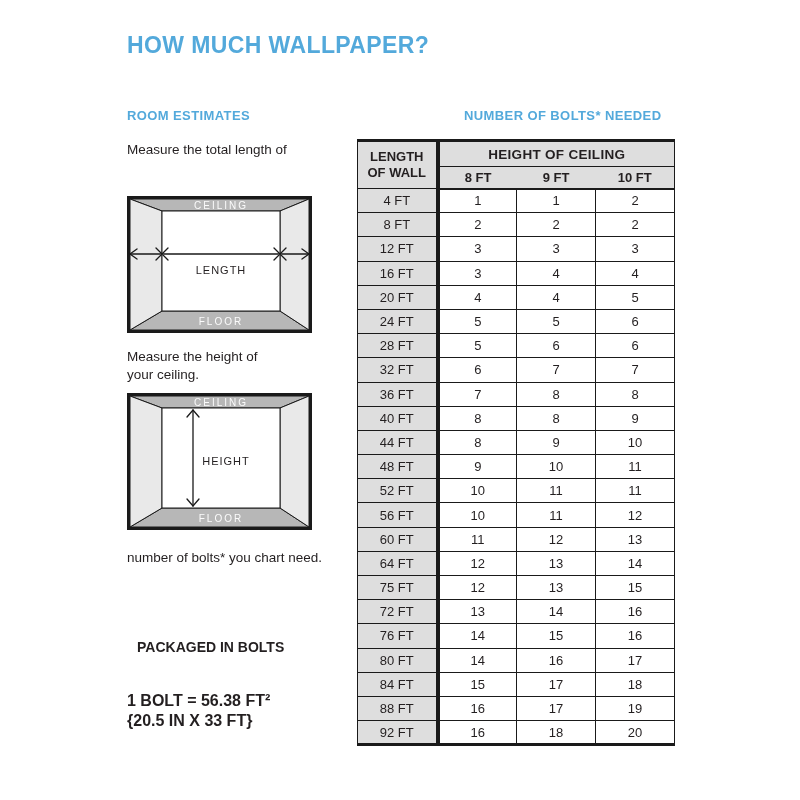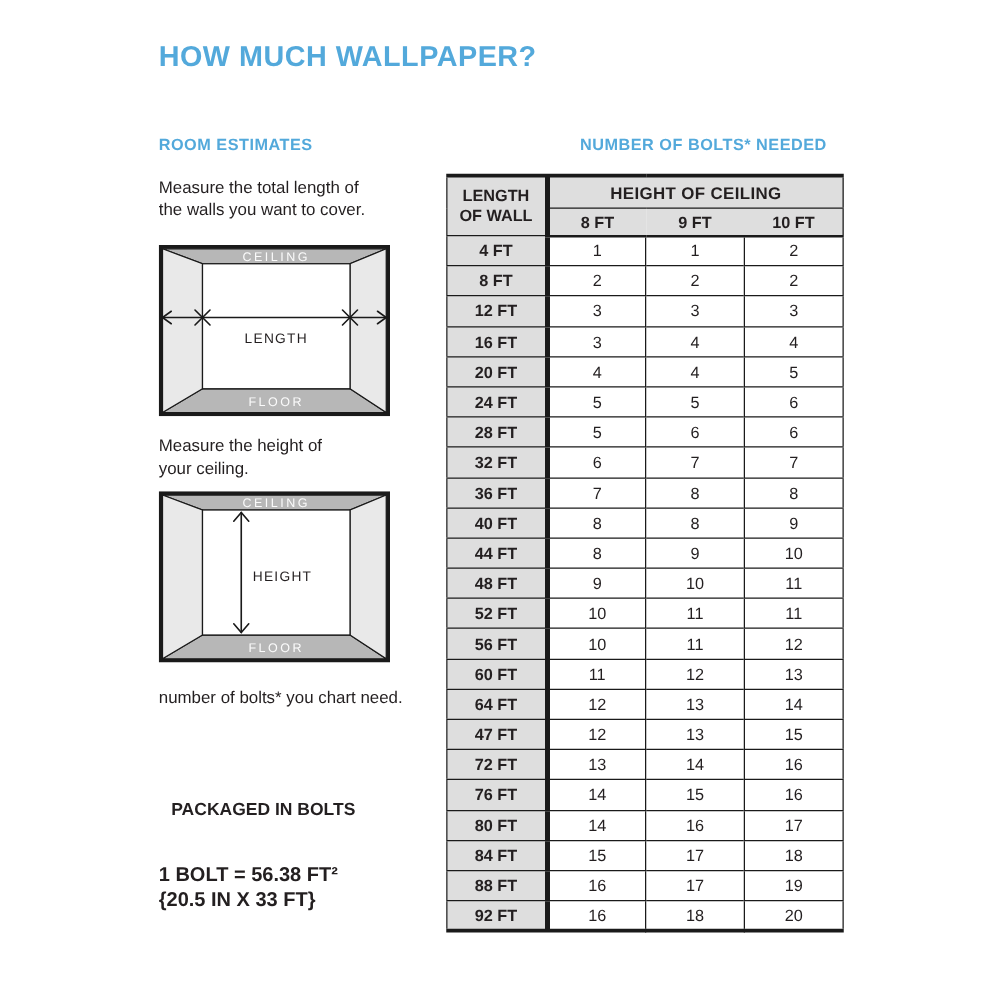--- a/index.html
+++ b/index.html
@@ -66,21 +66,21 @@
     font-size:13.5px;letter-spacing:.3px;
   }
   .col-header{
     background:var(--cell_gray);height:22px;
     border-bottom:2.5px solid var(--border);
     width:79px;
   }
   .bolts-table tbody tr{height:24.2px;}
   .bolts-table tbody td{border-top:1.5px solid var(--border);}
   .wall-cell{
-    background:var(--cell_gray);font-weight:bold;
+    background:var(--cell_gray);font-weight:normal;
     border-right:4px solid var(--border);
   }
   .val-cell + .val-cell{border-left:1px solid var(--border);}
   
   .room-svg{display:block;}
   .frame{fill:none;stroke:var(--border);stroke-width:3;}
   .wall-dark{fill:var(--wall_dark);stroke:var(--border);stroke-width:1;}
   .wall-light{fill:var(--wall_light);stroke:var(--border);stroke-width:1;}
   .inner{fill:#ffffff;stroke:var(--border);stroke-width:1;}
   .dim{stroke:var(--border);stroke-width:1.3;fill:none;stroke-linecap:round;}
@@ -89,21 +89,20 @@
 </style>
 </head>
 <body>
 
 <h1 class="abs title">HOW MUCH WALLPAPER?</h1>
 
 <h2 class="abs section-title" style="left:127px;">ROOM ESTIMATES</h2>
 
 <div class="abs body-text" style="left:127px;top:141px;">
   <div>Measure the total length of</div>
-  <div>the walls you want to cover.</div>
 </div>
 
 <svg class="abs room-svg" style="left:127px;top:196px;" width="185" height="137" viewBox="0 0 185 137">
   <polygon class="wall-dark" points="3,3 182,3 153,15 35,15"></polygon>
   <polygon class="wall-dark" points="3,134 182,134 153,115 35,115"></polygon>
   <polygon class="wall-light" points="3,3 35,15 35,115 3,134"></polygon>
   <polygon class="wall-light" points="182,3 153,15 153,115 182,134"></polygon>
   <rect class="inner" x="35" y="15" width="118" height="100"></rect>
   <rect class="frame" x="1.5" y="1.5" width="182" height="134"></rect>
   <g class="dim">
@@ -261,21 +260,21 @@
         <td class="val-cell">12</td>
         <td class="val-cell">13</td>
       </tr>
       <tr>
         <td class="wall-cell">64 FT</td>
         <td class="val-cell">12</td>
         <td class="val-cell">13</td>
         <td class="val-cell">14</td>
       </tr>
       <tr>
-        <td class="wall-cell">47 FT</td>
+        <td class="wall-cell">75 FT</td>
         <td class="val-cell">12</td>
         <td class="val-cell">13</td>
         <td class="val-cell">15</td>
       </tr>
       <tr>
         <td class="wall-cell">72 FT</td>
         <td class="val-cell">13</td>
         <td class="val-cell">14</td>
         <td class="val-cell">16</td>
       </tr>

